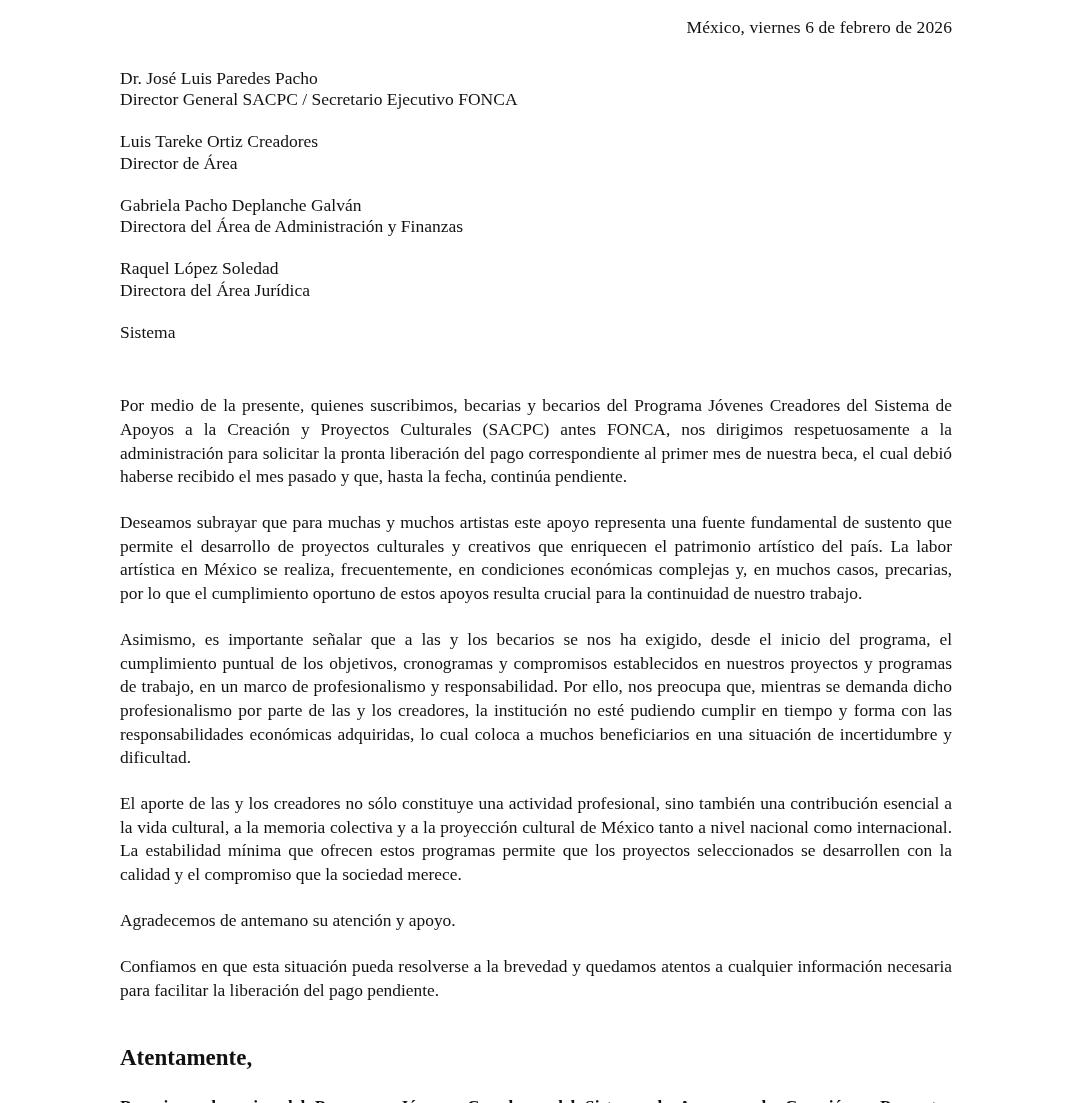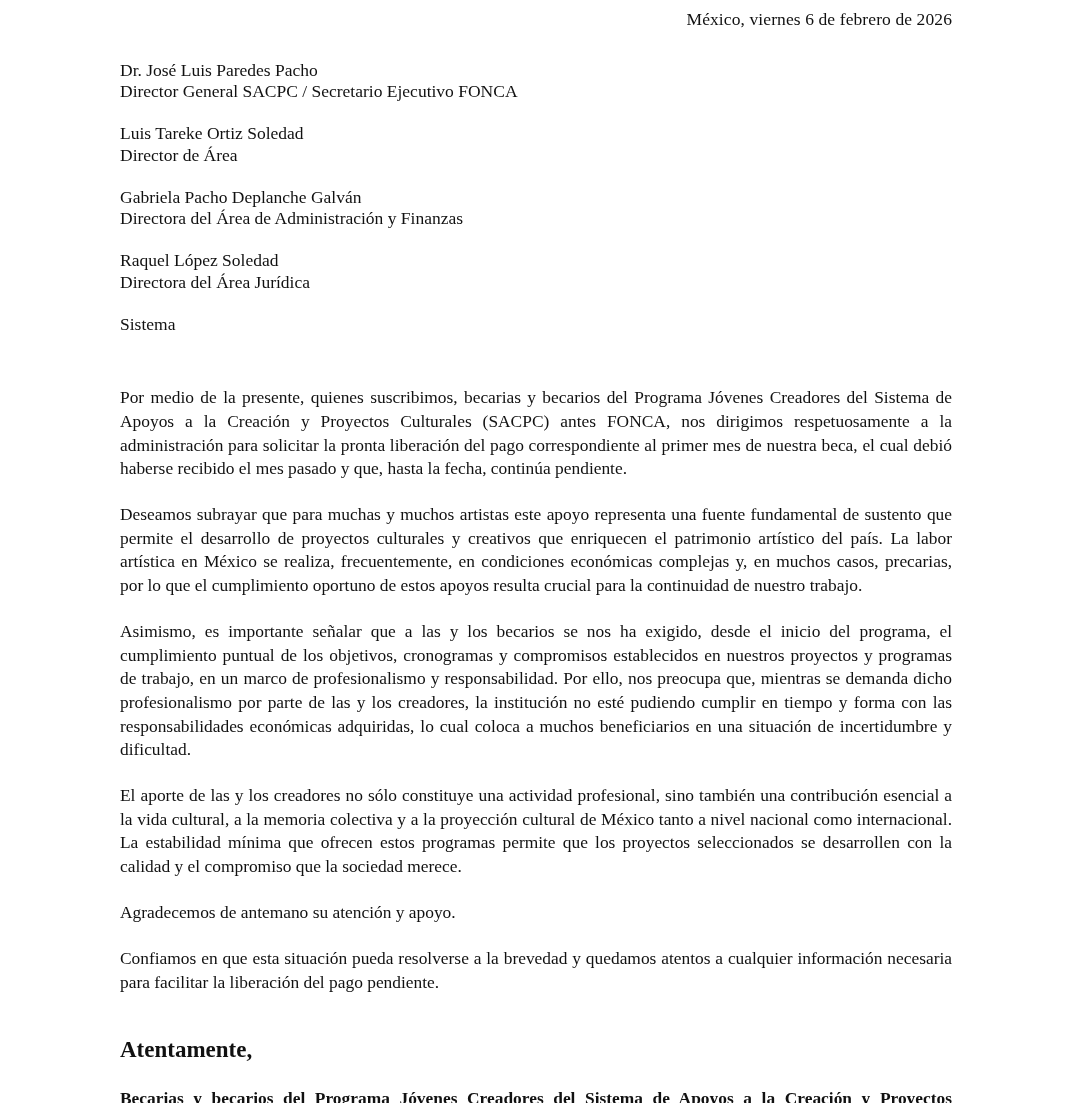--- a/index.html
+++ b/index.html
@@ -26,21 +26,21 @@
     left: 120px;
     top: 0;
     width: 832px;
   }
 
   
   .date-line {
     text-align: right;
     font-size: 17.5px;
     line-height: 1.25;
-    padding-top: 9px;
+    padding-top: 17px;
     letter-spacing: 0.1px;
     white-space: nowrap;
   }
 
   
   .recipients {
     margin-top: 29px;
   }
   .recipient-block {
     margin-bottom: 20.5px;
@@ -100,21 +100,21 @@
     <div class="date-line">México, viernes 6 de febrero de 2026</div>
 
     <div class="recipients">
 
       <div class="recipient-block">
         <div class="recipient-line">Dr. José Luis Paredes Pacho</div>
         <div class="recipient-line">Director General SACPC / Secretario Ejecutivo FONCA</div>
       </div>
 
       <div class="recipient-block">
-        <div class="recipient-line">Luis Tareke Ortiz Soledad</div>
+        <div class="recipient-line">Luis Tareke Ortiz Creadores</div>
         <div class="recipient-line">Director de Área</div>
       </div>
 
       <div class="recipient-block">
         <div class="recipient-line">Gabriela Pacho Deplanche Galván</div>
         <div class="recipient-line">Directora del Área de Administración y Finanzas</div>
       </div>
 
       <div class="recipient-block">
         <div class="recipient-line">Raquel López Soledad</div>

